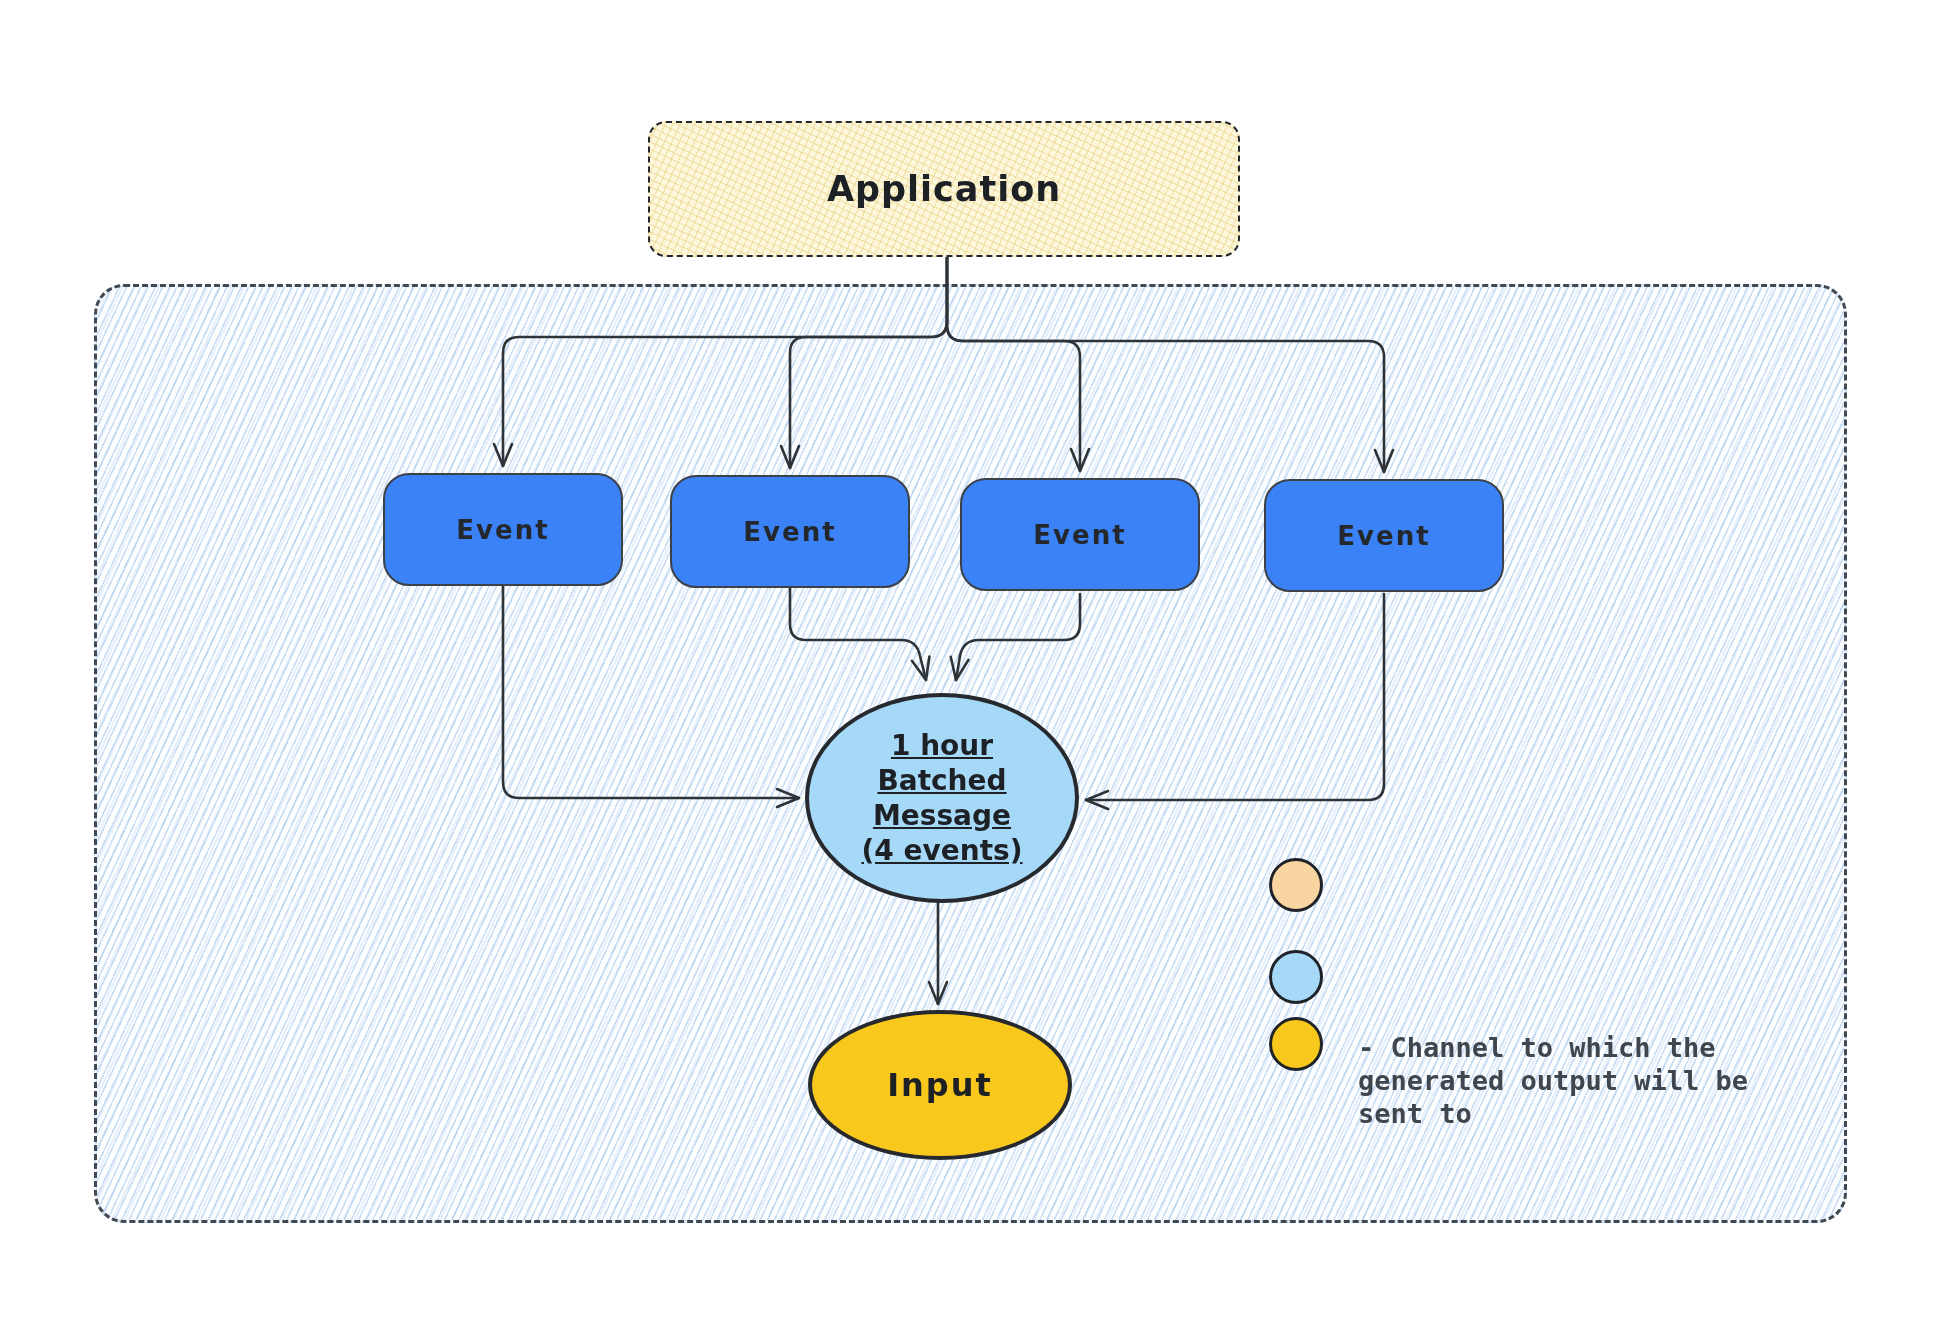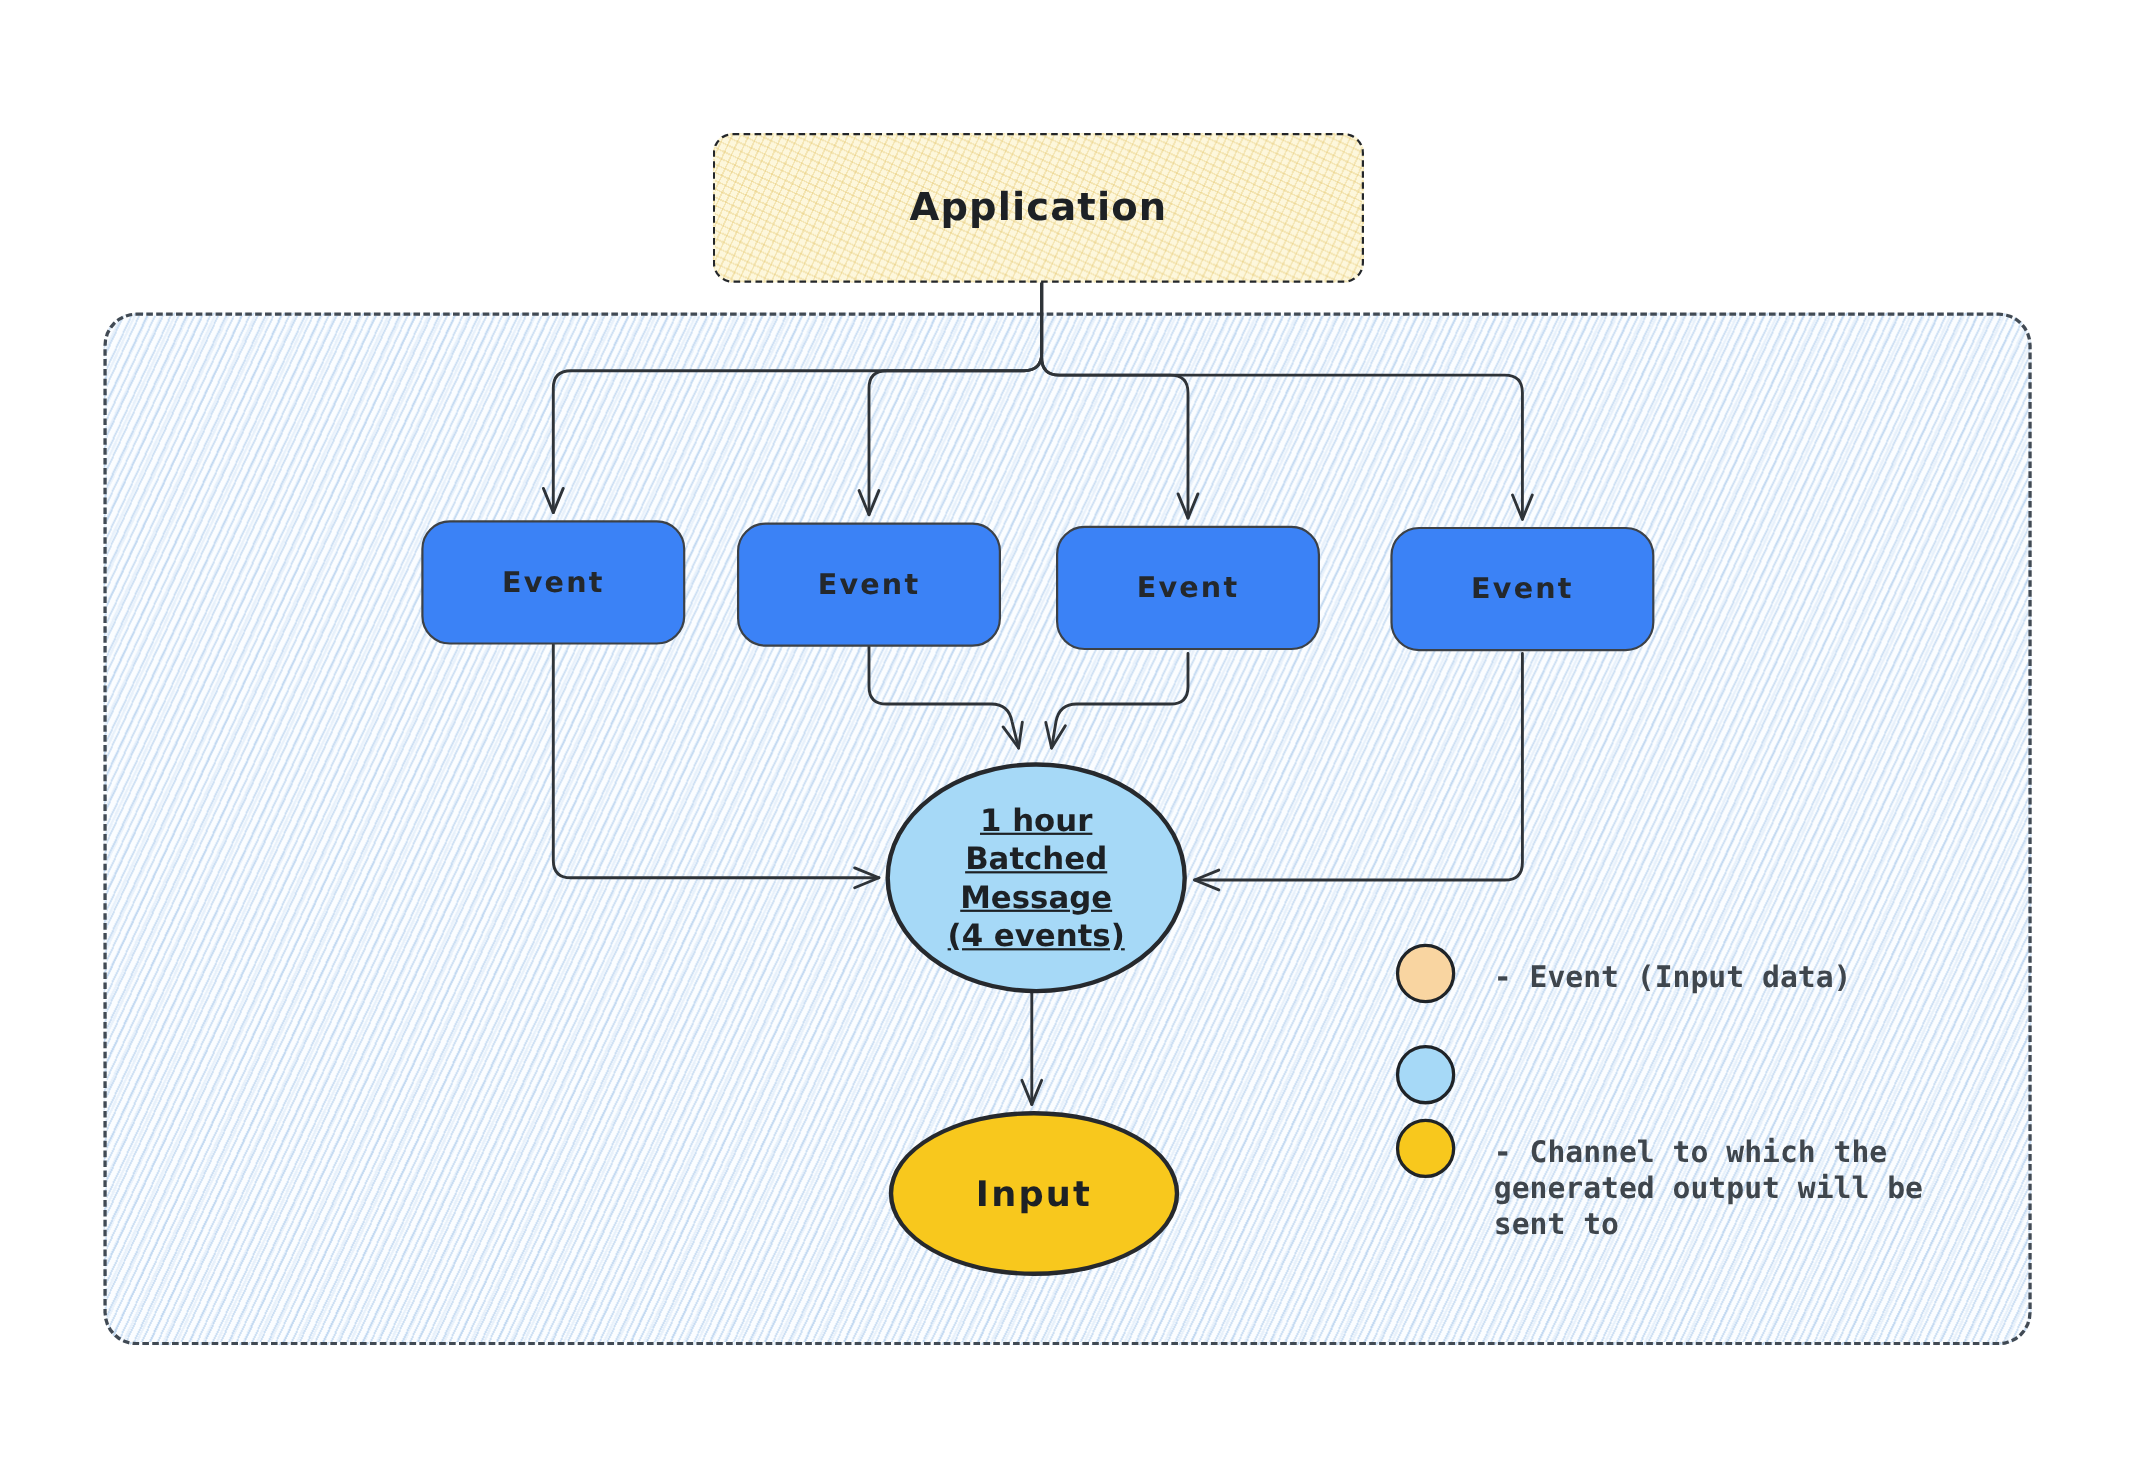--- a/index.html
+++ b/index.html
@@ -181,21 +181,20 @@
 Batched
 Message
 (4 events)</span>
   </div>
 
   <div class="ellipse channel-node">
     <span>Input</span>
   </div>
 
   <div class="legend-swatch swatch-event"></div>
-  <div class="legend-label legend-label-1">- Event (Input data)</div>
 
   <div class="legend-swatch swatch-digest"></div>
 
   <div class="legend-swatch swatch-channel"></div>
   <div class="legend-label legend-label-3">- Channel to which the
 generated output will be
 sent to</div>
 
 </div>
 

